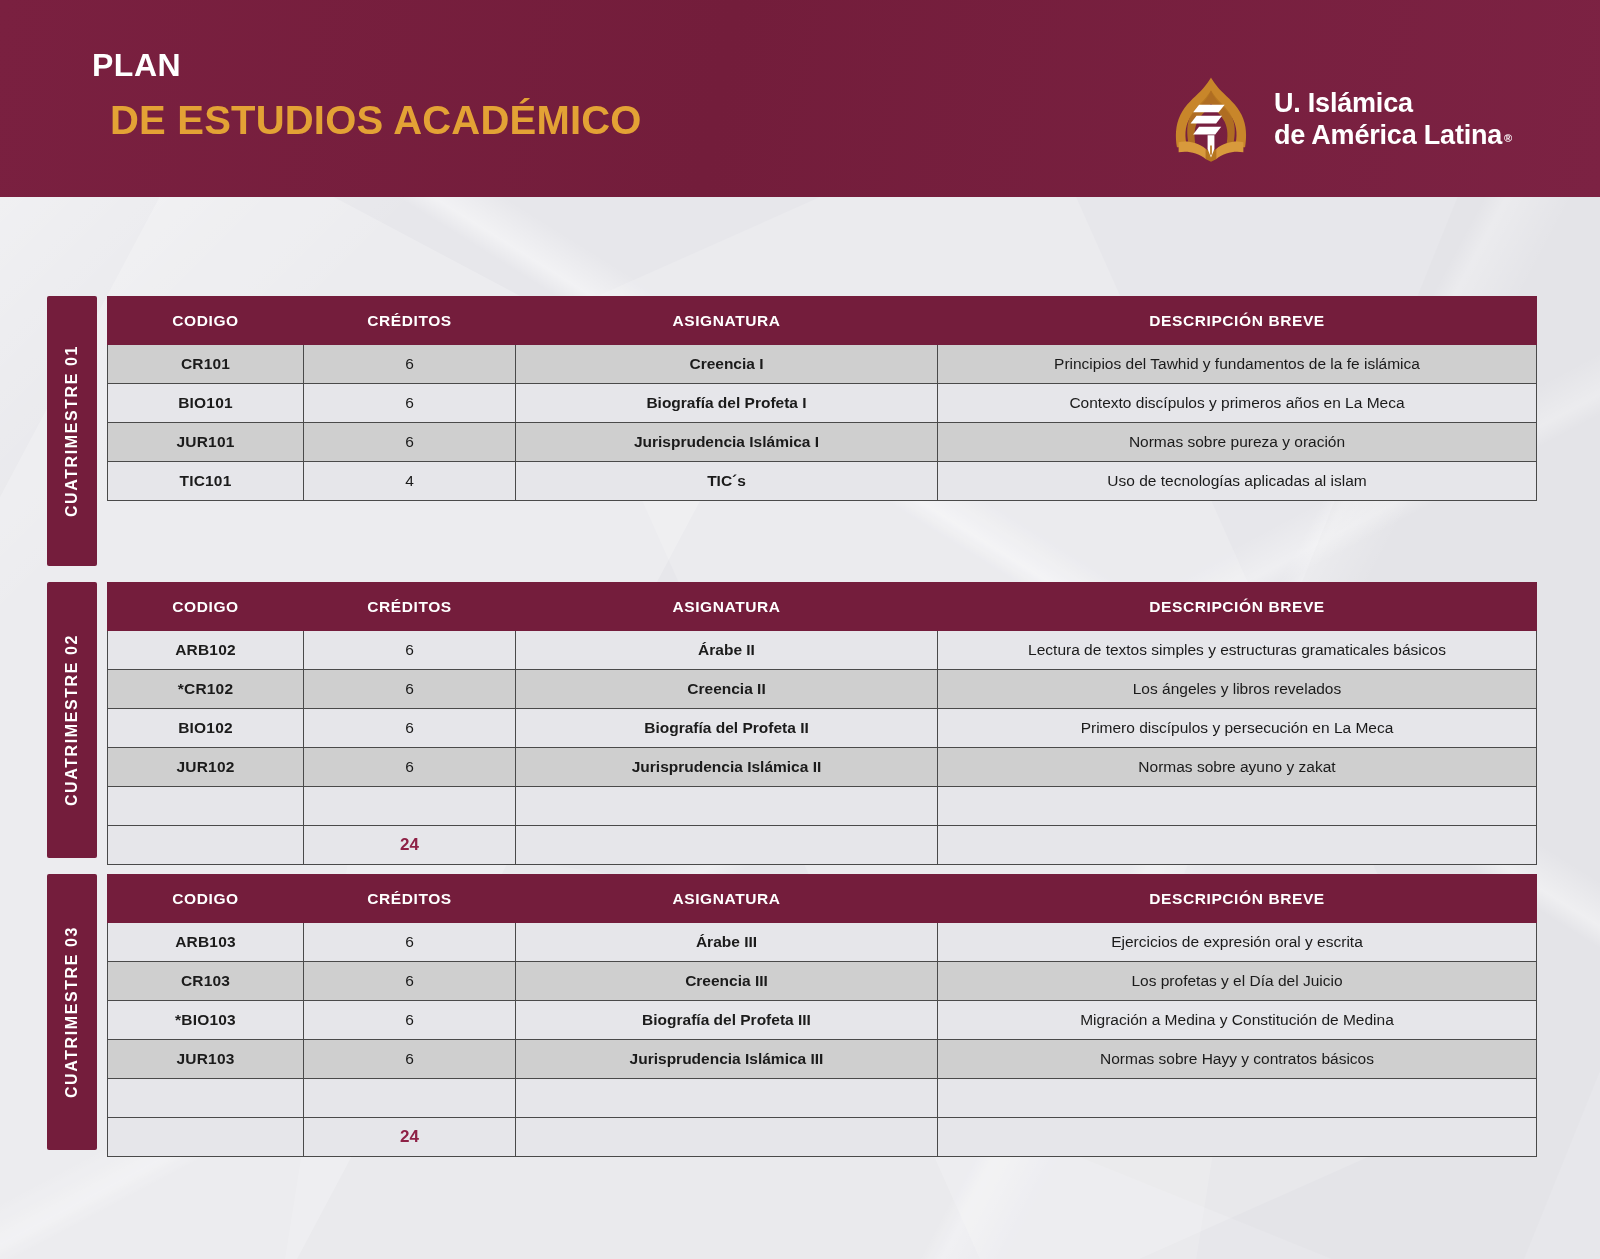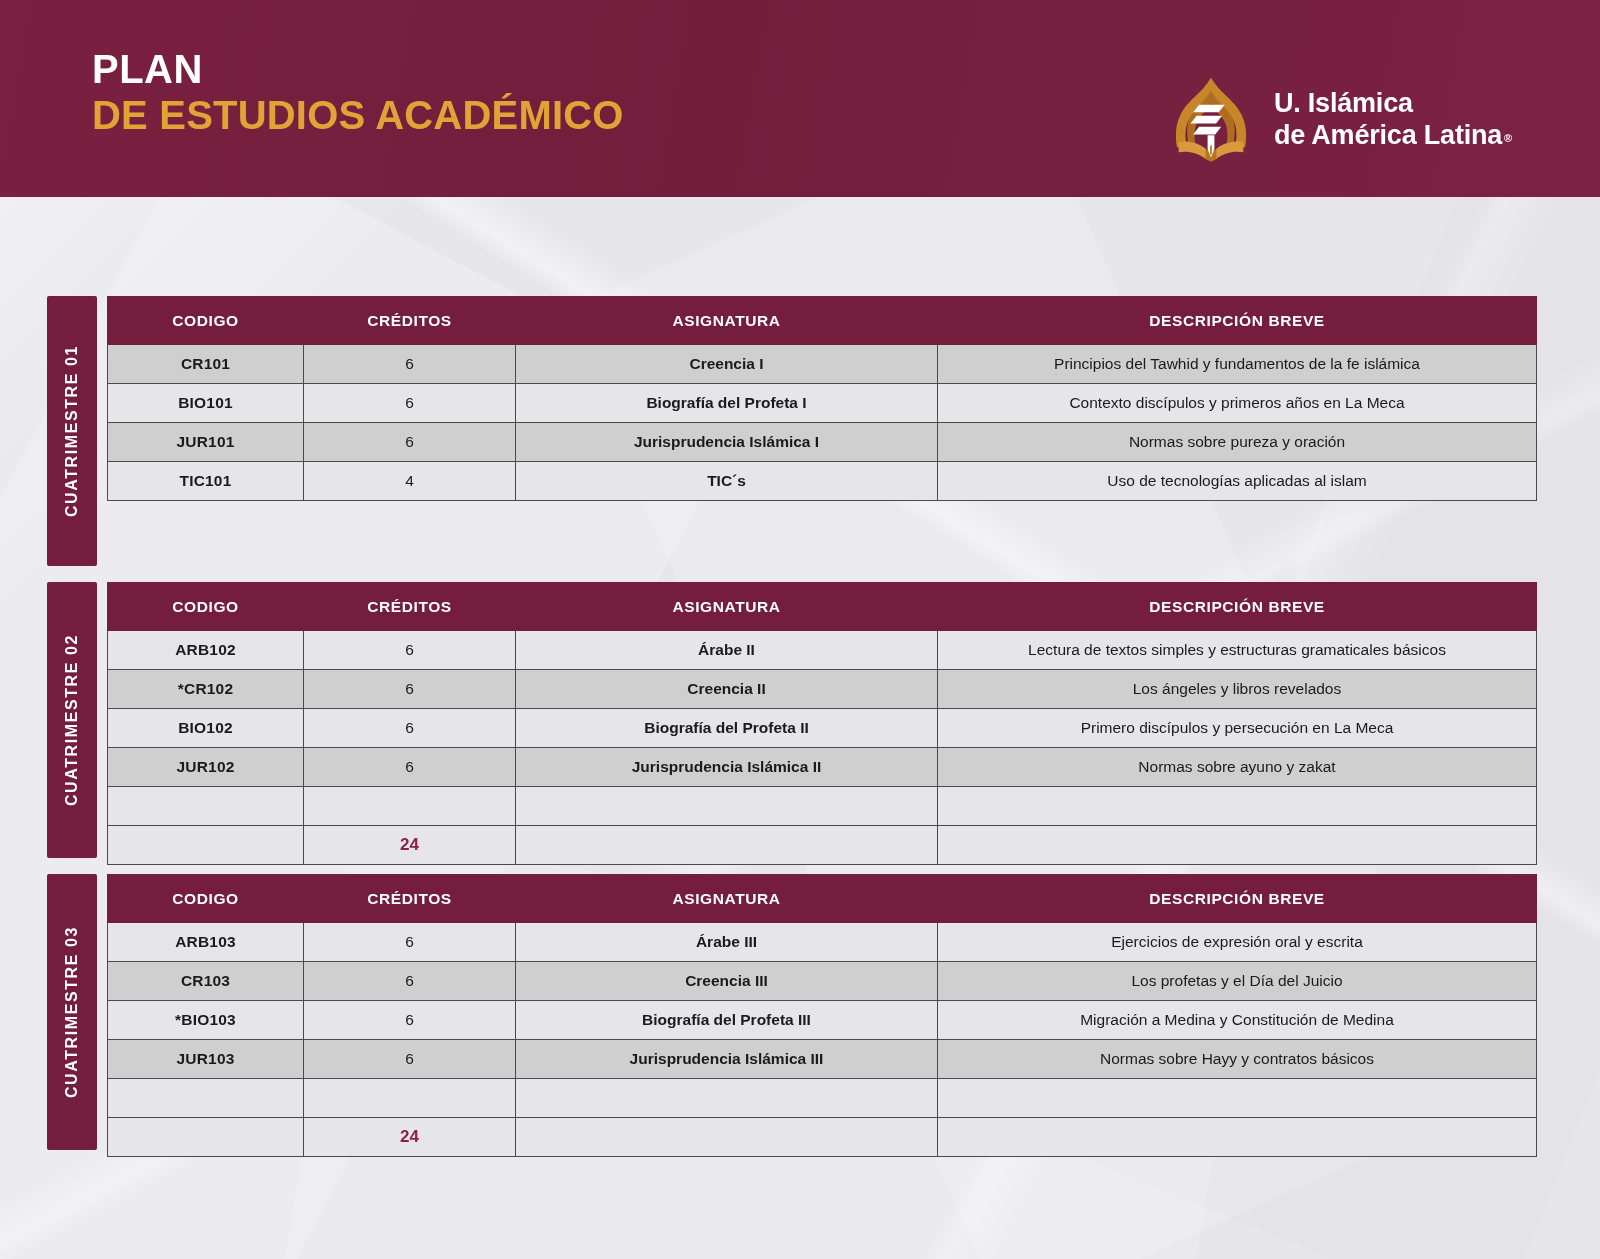--- a/index.html
+++ b/index.html
@@ -49,34 +49,34 @@
     background: #741d3c;
     background: linear-gradient(100deg, #7a2040 0%, #731d3b 45%, #7c2243 100%);
     z-index: 5;
   }
   .header-titles {
     position: absolute;
     left: 92px;
     top: 49px;
   }
   .title-line1 {
-    font-size: 40px;
+    font-size: 32px;
     font-weight: 800;
     color: #ffffff;
     letter-spacing: 0.5px;
     line-height: 1.02;
     margin: 0 0 5px 0;
   }
   .title-line2 {
     font-size: 40px;
     font-weight: 800;
     color: #e3a235;
     letter-spacing: 0.2px;
     line-height: 1.02;
-    margin: 0;
+    margin: 18px;
   }
 
   .brand {
     position: absolute;
     right: 88px;
     top: 74px;
     display: flex;
     align-items: center;
     gap: 20px;
   }

